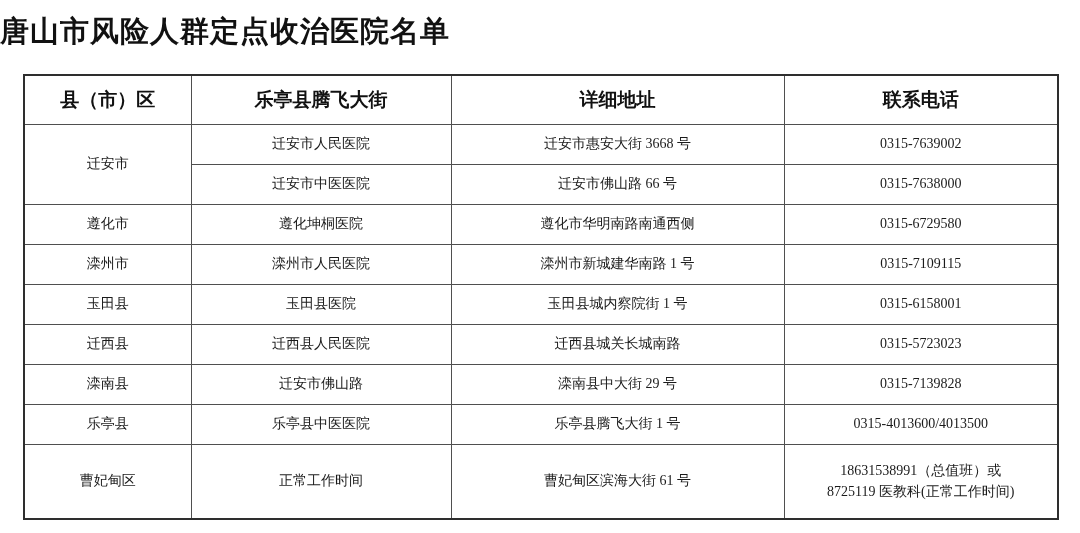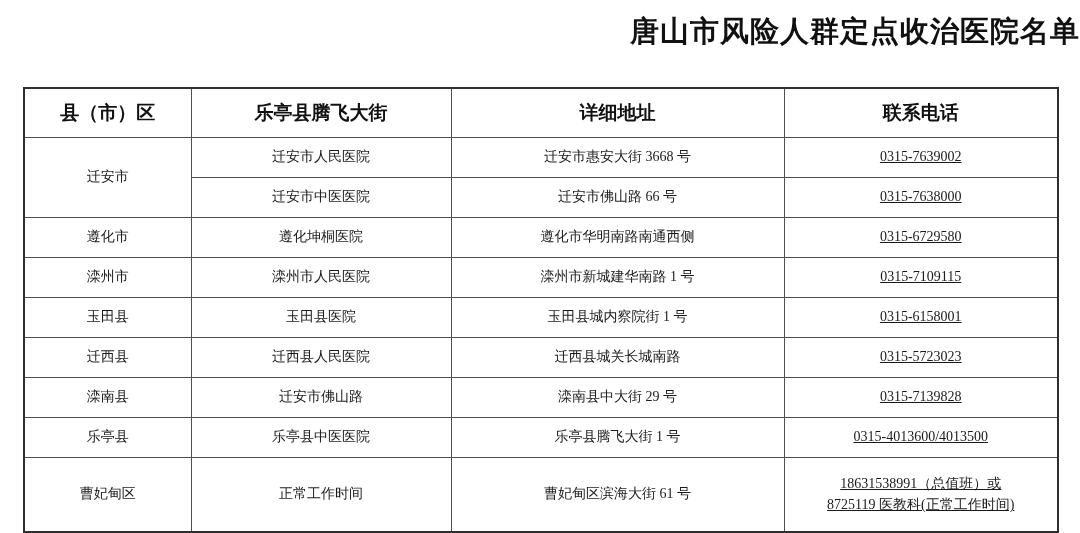--- a/index.html
+++ b/index.html
@@ -13,31 +13,31 @@
   }
   .page {
     width: 1080px;
     height: 533px;
     overflow: hidden;
   }
   .doc-title {
     margin: 0;
     padding-top: 12px;
     height: 34px;
-    text-align: right;
+    text-align: left;
     font-size: 29px;
     font-weight: bold;
     letter-spacing: 1px;
     color: #111111;
   }
   table.hospital-table {
     border-collapse: collapse;
     table-layout: fixed;
     width: 1034px;
-    margin: 41px auto 0 23px;
+    margin: 28px auto 0 23px;
     border: 2px solid #2e2e2e;
     padding-left: 18px;
   }
   col.c1 { width: 167px; }
   col.c2 { width: 260px; }
   col.c3 { width: 333px; }
   col.c4 { width: 274px; }
   th, td {
     border: 1px solid #4f4f4f;
     text-align: center;
@@ -54,21 +54,20 @@
     font-weight: bold;
     color: #111111;
   }
   td {
     font-size: 14px;
     font-weight: normal;
   }
   td.cell-phone {
     white-space: pre-line;
     line-height: 1.55;
-    text-decoration: underline;
   }
 </style>
 </head>
 <body>
 
 <div class="page">
 
   <h1 class="doc-title">唐山市风险人群定点收治医院名单</h1>
 
   <table class="hospital-table">

